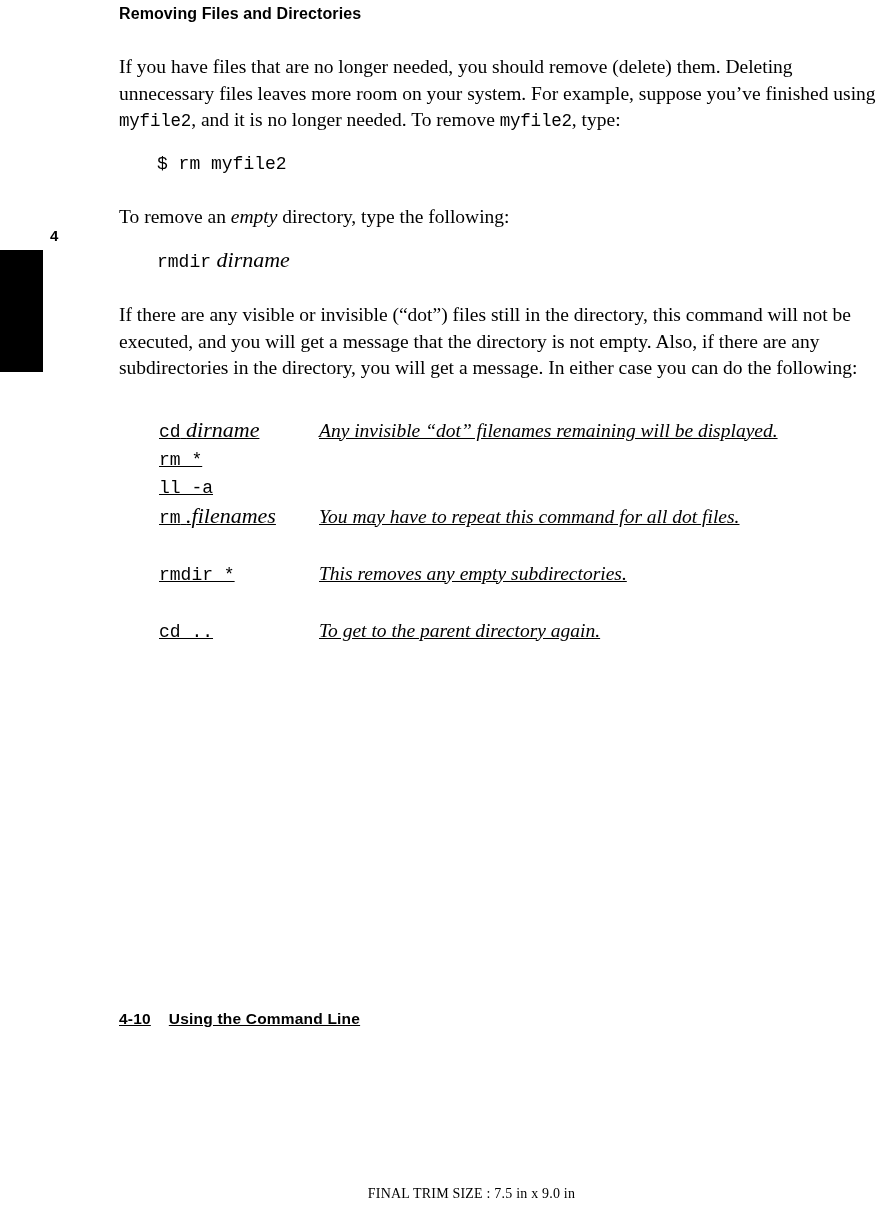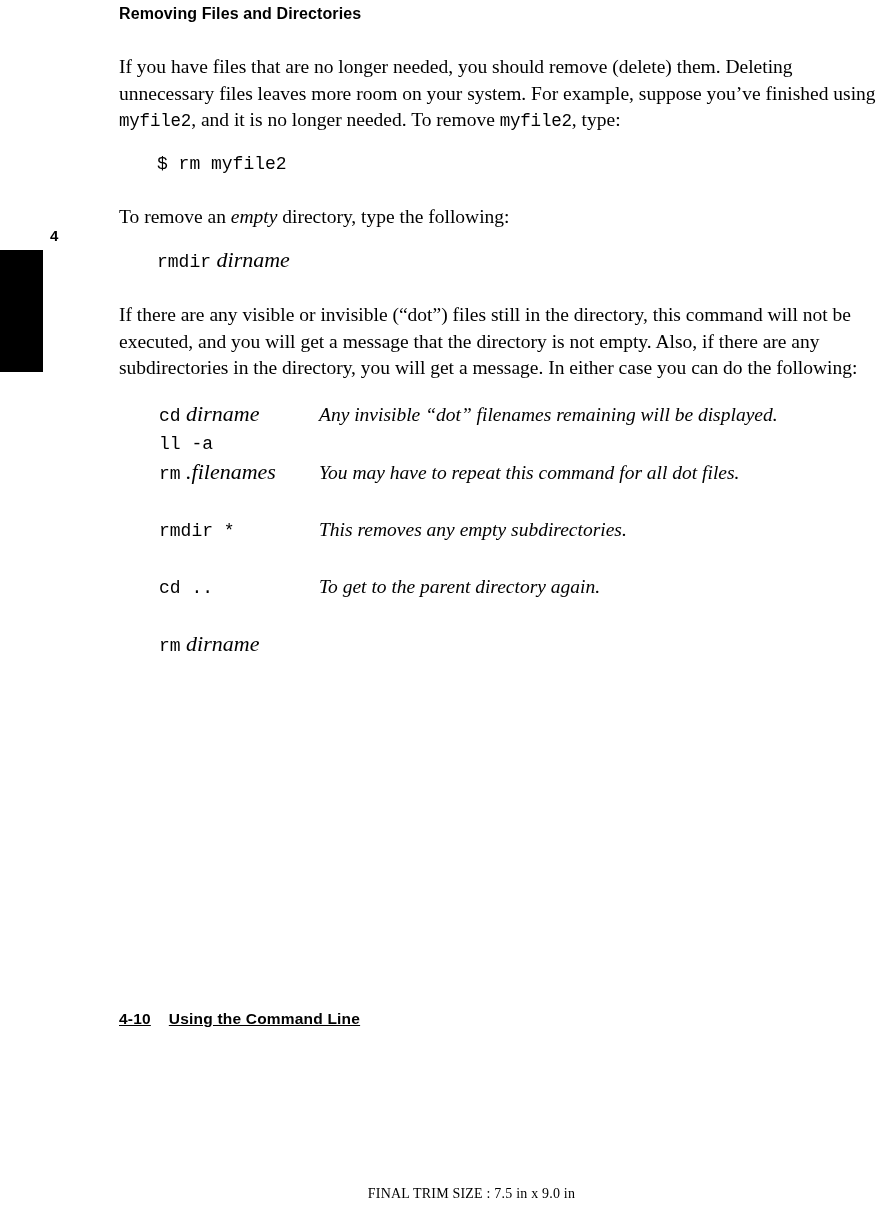--- a/index.html
+++ b/index.html
@@ -80,23 +80,24 @@
   
   .cmd-block {
     margin-top: 16px;
     margin-left: 38px;
     font-family: "Liberation Mono", monospace;
     font-size: 18px;
     line-height: 27px;
   }
 
   .cmd-table {
-    margin-top: 18px;
+    margin-top: 34px;
     margin-left: 40px;
     border-collapse: collapse;
+    text-decoration: underline;
   }
   .cmd-table td {
     padding: 0;
     vertical-align: baseline;
     white-space: nowrap;
   }
   .cmd-table td.cmd-col {
     width: 150px;
     font-family: "Liberation Mono", monospace;
     font-size: 18px;
@@ -171,20 +172,24 @@
 
     <p class="body-text">If there are any visible or invisible (“dot”) files still in the directory, this command will not be executed, and you will get a message that the directory is not empty. Also, if there are any subdirectories in the directory, you will get a message. In either case you can do the following:</p>
 
     <table class="cmd-table">
       <tbody>
         <tr>
           <td class="cmd-col"><span>cd</span><span class="cmd-arg">&nbsp;<span>dirname</span></span></td>
           <td class="desc-col">Any invisible “dot” filenames remaining will be displayed.</td>
         </tr>
         <tr>
+          <td class="cmd-col"><span>rm *</span></td>
+          <td class="desc-col"></td>
+        </tr>
+        <tr>
           <td class="cmd-col"><span>ll -a</span></td>
           <td class="desc-col"></td>
         </tr>
         <tr>
           <td class="cmd-col"><span>rm</span><span class="cmd-arg">&nbsp;<span>.filenames</span></span></td>
           <td class="desc-col">You may have to repeat this command for all dot files.</td>
         </tr>
         <tr class="spacer">
             <td></td>
             <td></td>
@@ -198,24 +203,20 @@
             <td></td>
           </tr>
         <tr>
           <td class="cmd-col"><span>cd ..</span></td>
           <td class="desc-col">To get to the parent directory again.</td>
         </tr>
         <tr class="spacer">
             <td></td>
             <td></td>
           </tr>
-        <tr>
-          <td class="cmd-col"><span>rm</span><span class="cmd-arg">&nbsp;<span>dirname</span></span></td>
-          <td class="desc-col"></td>
-        </tr>
       </tbody>
     </table>
 
   </div>
 
   <div class="footer">
     <span class="page-num">4-10</span><span>Using the Command Line</span>
   </div>
 
   <div class="trim-note">

